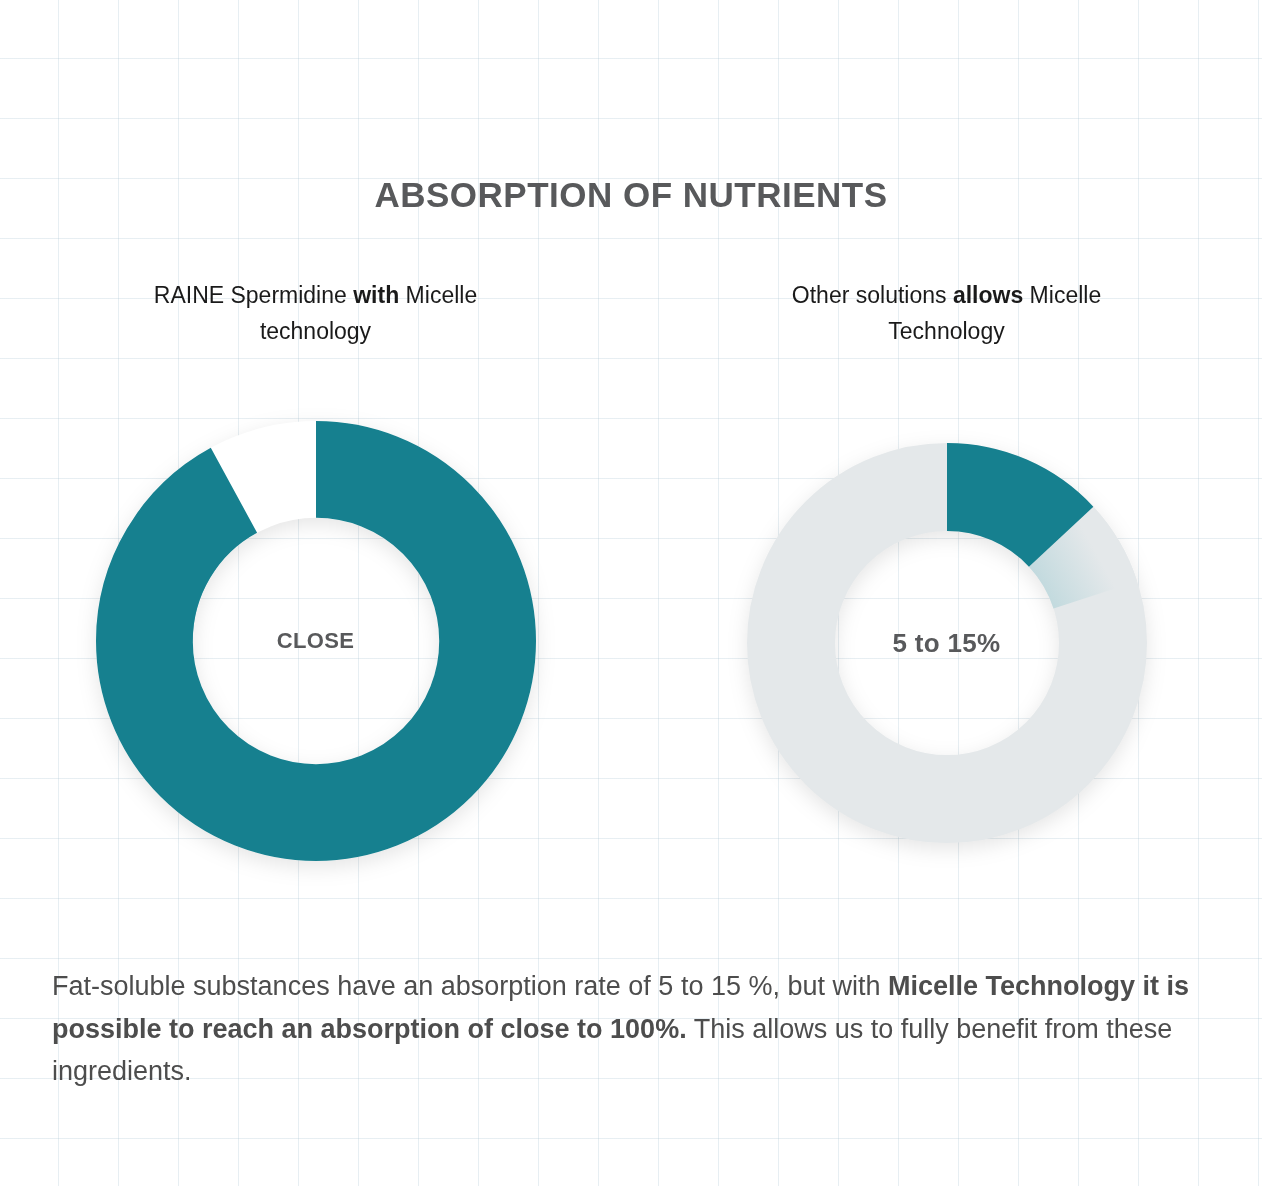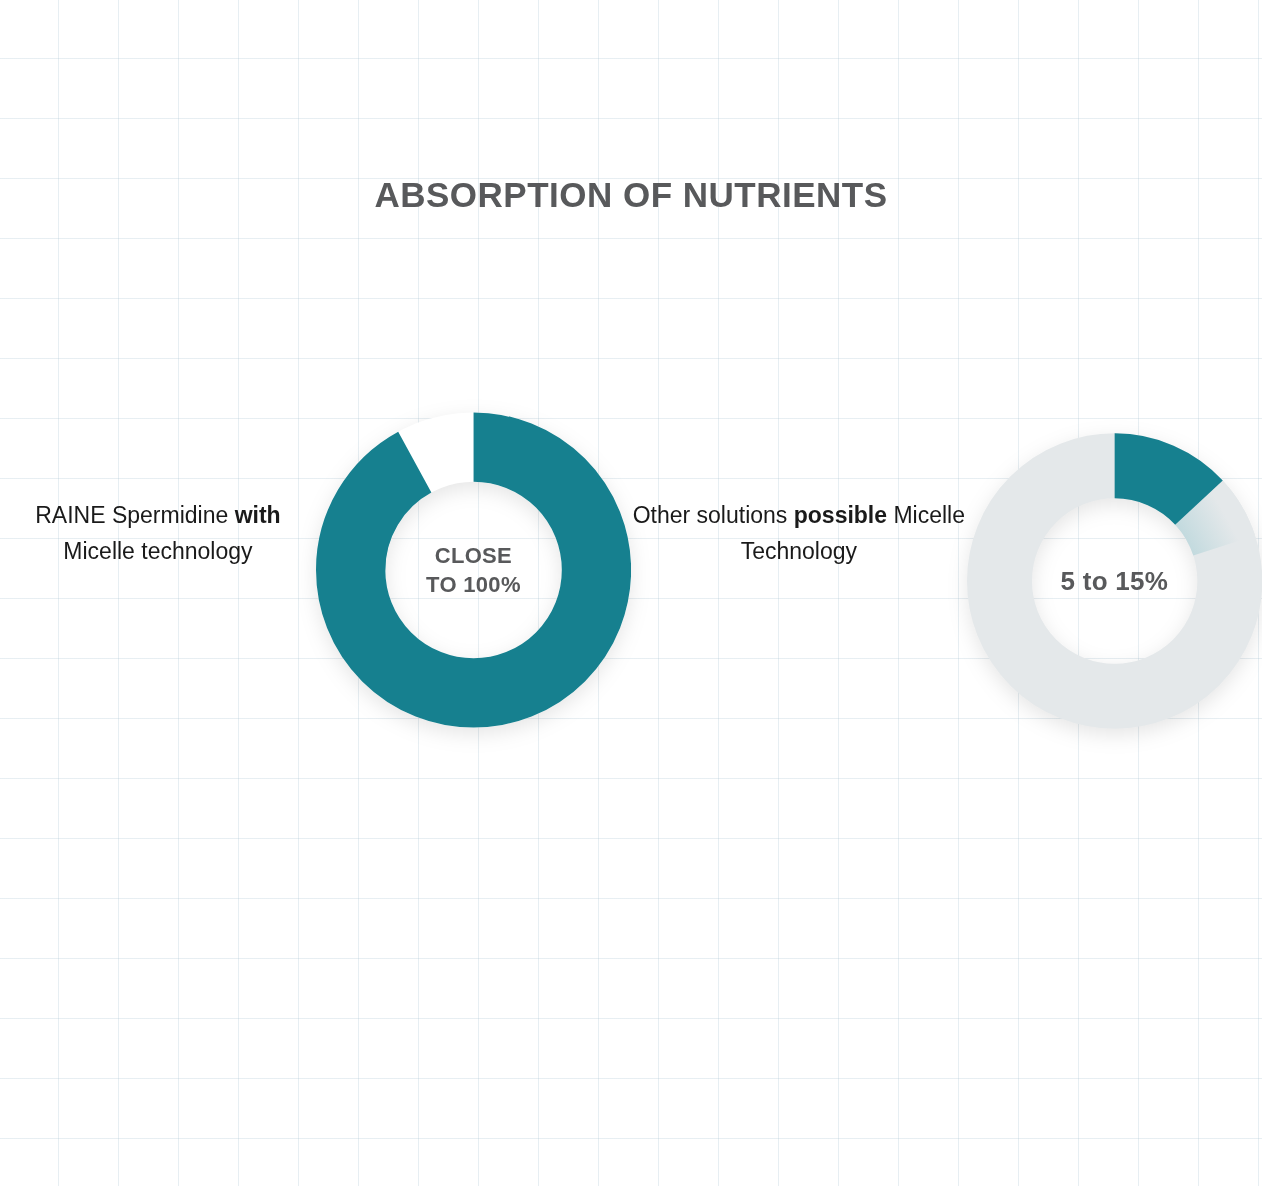--- a/index.html
+++ b/index.html
@@ -44,21 +44,21 @@
   .columns {
     position: absolute;
     top: 278px;
     left: 0;
     width: 1262px;
     display: flex;
   }
   .col {
     width: 50%;
     display: flex;
-    flex-direction: row;
+    flex-direction: column;
     align-items: center;
   }
   .col-label {
     font-size: 23px;
     line-height: 1.55;
     color: #1a1a1a;
     text-align: center;
     max-width: 420px;
     font-weight: normal;
   }
@@ -135,28 +135,27 @@
           </defs>
 
           <circle cx="100" cy="100" r="78" fill="none" stroke="#ffffff" stroke-width="44"></circle>
 
           <circle cx="100" cy="100" r="78" fill="none" stroke="url(#gradLeft)" stroke-width="44" stroke-dasharray="49 441" stroke-dashoffset="123" transform="rotate(-90 100 100)"></circle>
 
           <circle cx="100" cy="100" r="78" fill="none" stroke="#16808f" stroke-width="44" stroke-dasharray="451 39" stroke-dashoffset="0" transform="rotate(-90 100 100)"></circle>
         </svg>
         <div class="donut-center">
           <div>CLOSE</div>
-          <div>TO 100%</div>
         </div>
       </div>
     </div>
 
     <div class="col">
       <div class="col-label">
-        <span>Other solutions </span><b>possible</b><span> Micelle Technology</span>
+        <span>Other solutions </span><b>allows</b><span> Micelle Technology</span>
       </div>
 
       <div class="donut-wrap right">
         <svg class="donut-svg" viewBox="0 0 200 200">
           <defs>
             <linearGradient id="gradRight" x1="0.2" y1="0" x2="0.75" y2="1">
               <stop offset="0%" stop-color="#16808f"></stop>
               <stop offset="45%" stop-color="#7dbdc6"></stop>
               <stop offset="100%" stop-color="#e4e8ea"></stop>
             </linearGradient>
@@ -169,14 +168,17 @@
           <circle cx="100" cy="100" r="78" fill="none" stroke="#16808f" stroke-width="44" stroke-dasharray="64 426" stroke-dashoffset="0" transform="rotate(-90 100 100)"></circle>
         </svg>
         <div class="donut-center">
           <div>5 to 15%</div>
         </div>
       </div>
     </div>
 
   </div>
 
+  <div class="footnote">
+    <span>Fat-soluble substances have an absorption rate of 5 to 15 %, but with </span><b>Micelle Technology it is possible to reach an absorption of close to 100%.</b><span> This allows us to fully benefit from these ingredients.</span>
+  </div>
 
 </div>
 
 </body></html>

